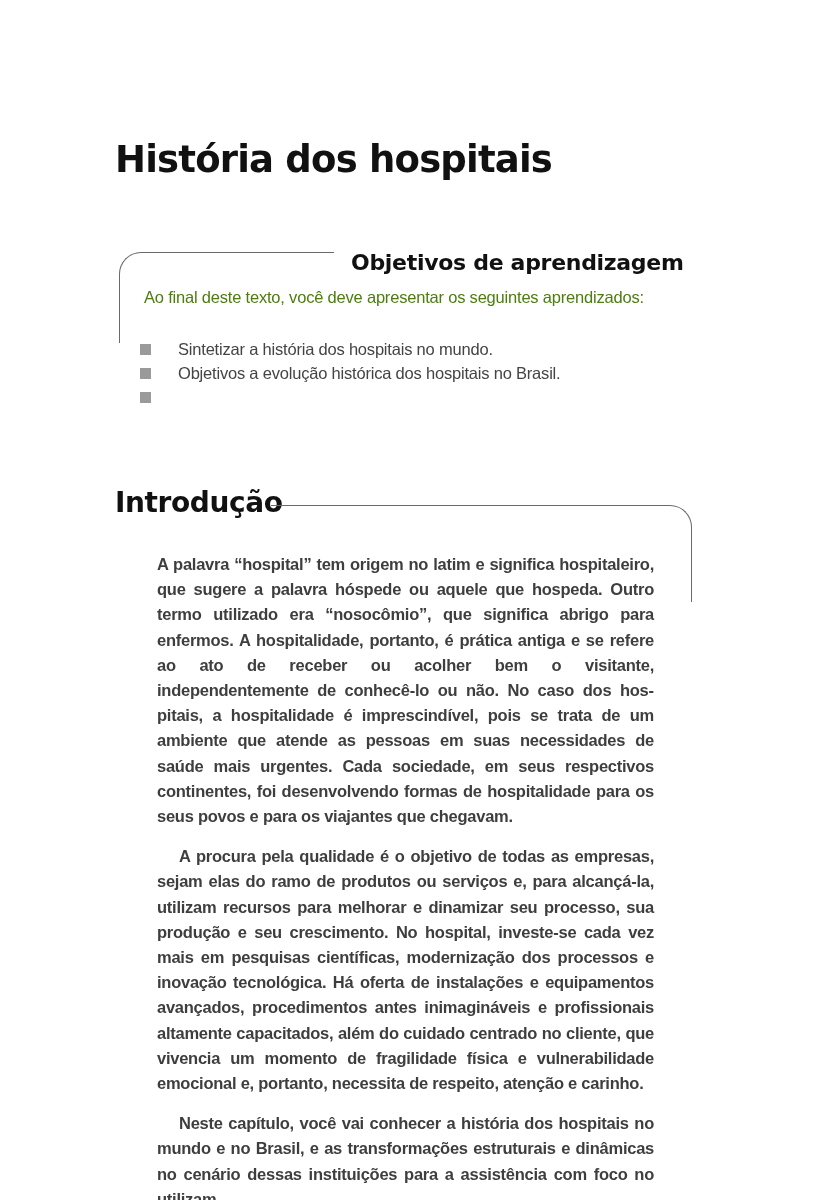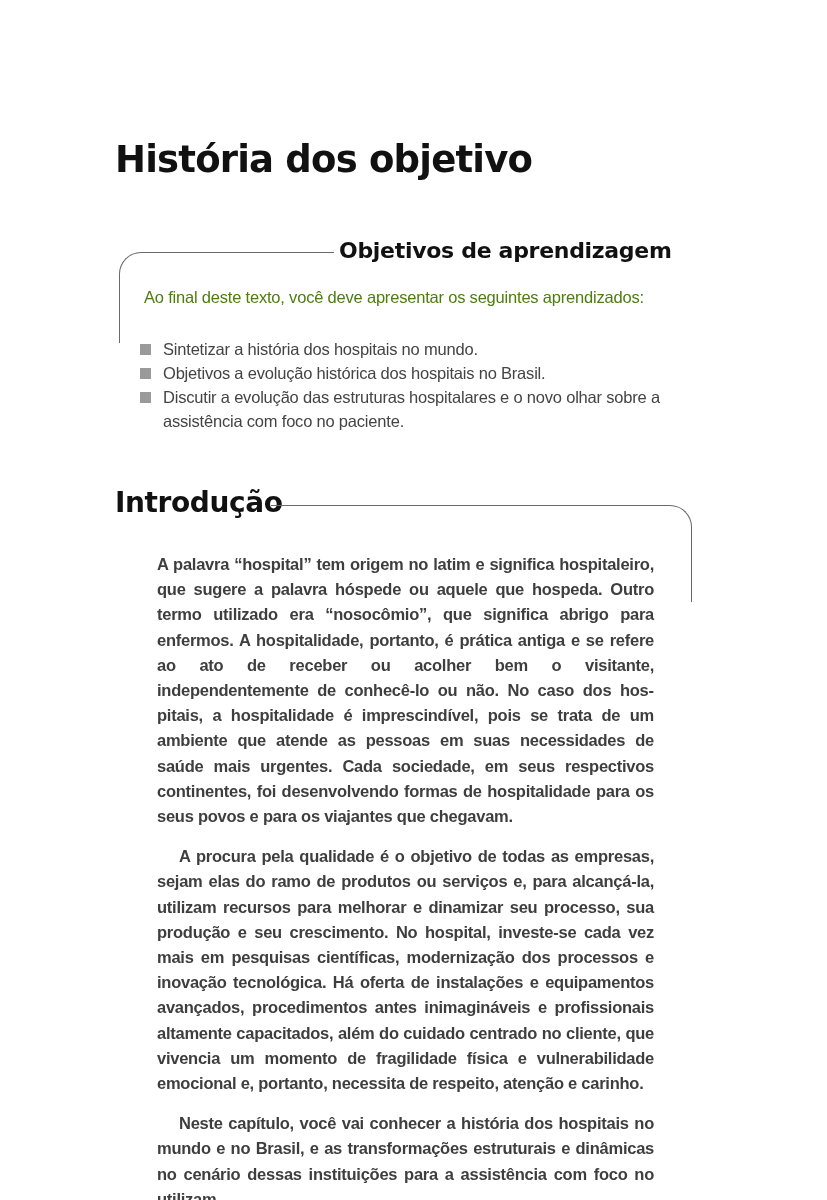--- a/index.html
+++ b/index.html
@@ -12,31 +12,31 @@
       font-family: "DejaVu Sans", sans-serif; font-weight: bold; font-size: 37px;
       color: #111; letter-spacing: -0.8px;
     }
     
     .obj-frame {
       position: absolute; left: 119px; top: 252px; width: 214px; height: 90px;
       border-top: 1.5px solid #6a6a6a; border-left: 1.5px solid #6a6a6a;
       border-top-left-radius: 22px;
     }
     .obj-heading {
-      position: absolute; left: 339px; top: 238px; margin: 0;
+      position: absolute; left: 339px; top: 238px; margin: 12px;
       font-family: "DejaVu Sans", sans-serif; font-weight: bold; font-size: 22px; color: #111;
       letter-spacing: -0.3px;
     }
     .obj-intro {
       position: absolute; left: 144px; top: 288px; margin: 0;
       font-size: 16.5px; color: #4d7c0f; letter-spacing: -0.2px;
     }
     .obj-list { position: absolute; left: 140px; top: 337px; margin: 0; padding: 0; list-style: none; width: 540px; }
     .obj-list li {
-      position: relative; padding-left: 23px; font-size: 16.5px; line-height: 24px; color: #444;
+      position: relative; padding-left: 38px; font-size: 16.5px; line-height: 24px; color: #444;
       letter-spacing: -0.2px;
     }
     .obj-list li .bullet {
       position: absolute; left: 0; top: 7px; width: 11px; height: 11px; background: #9a9a9a;
     }
     
     .intro-heading {
       position: absolute; left: 115px; top: 486px; margin: 0;
       font-family: "DejaVu Sans", sans-serif; font-weight: bold; font-size: 28px; color: #111;
       letter-spacing: -0.4px;
@@ -50,38 +50,37 @@
     .intro-body p {
       margin: 15px; font-size: 16.5px; line-height: 25.2px; color: #3e3e3e; text-align: justify;
       letter-spacing: -0.25px;
       font-weight: bold;
     }
     .intro-body p.indent { text-indent: 22px; }
   </style>
 </head>
 <body>
 
-<h1 class="page-title">História dos objetivo</h1>
+<h1 class="page-title">História dos hospitais</h1>
 
 <section>
   <div class="obj-frame"></div>
   <h2 class="obj-heading">Objetivos de aprendizagem</h2>
   <p class="obj-intro">Ao final deste texto, você deve apresentar os seguintes aprendizados:</p>
   <ul class="obj-list">
     <li>
       <span class="bullet"></span>
       <span>Sintetizar a história dos hospitais no mundo.</span>
     </li>
     <li>
       <span class="bullet"></span>
       <span>Objetivos a evolução histórica dos hospitais no Brasil.</span>
     </li>
     <li>
       <span class="bullet"></span>
-      <span>Discutir a evolução das estruturas hospitalares e o novo olhar sobre a assistência com foco no paciente.</span>
     </li>
   </ul>
 </section>
 
 <section>
   <h2 class="intro-heading">Introdução</h2>
   <div class="intro-frame"></div>
   <div class="intro-body">
     <p>A palavra “hospital” tem origem no latim e significa hospitaleiro, que sugere a palavra hóspede ou aquele que hospeda. Outro termo utilizado era “nosocômio”, que significa abrigo para enfermos. A hospitalidade, portanto, é prática antiga e se refere ao ato de receber ou acolher bem o visitante, independentemente de conhecê-lo ou não. No caso dos hos­pitais, a hospitalidade é imprescindível, pois se trata de um ambiente que atende as pessoas em suas necessidades de saúde mais urgentes. Cada sociedade, em seus respectivos continentes, foi desenvolvendo formas de hospitalidade para os seus povos e para os viajantes que chegavam.</p>
     <p class="indent">A procura pela qualidade é o objetivo de todas as empresas, sejam elas do ramo de produtos ou serviços e, para alcançá-la, utilizam recursos para melhorar e dinamizar seu processo, sua produção e seu crescimento. No hospital, investe-se cada vez mais em pesquisas científicas, moderni­zação dos processos e inovação tecnológica. Há oferta de instalações e equipamentos avançados, procedimentos antes inimagináveis e profis­sionais altamente capacitados, além do cuidado centrado no cliente, que vivencia um momento de fragilidade física e vulnerabilidade emocional e, portanto, necessita de respeito, atenção e carinho.</p>

